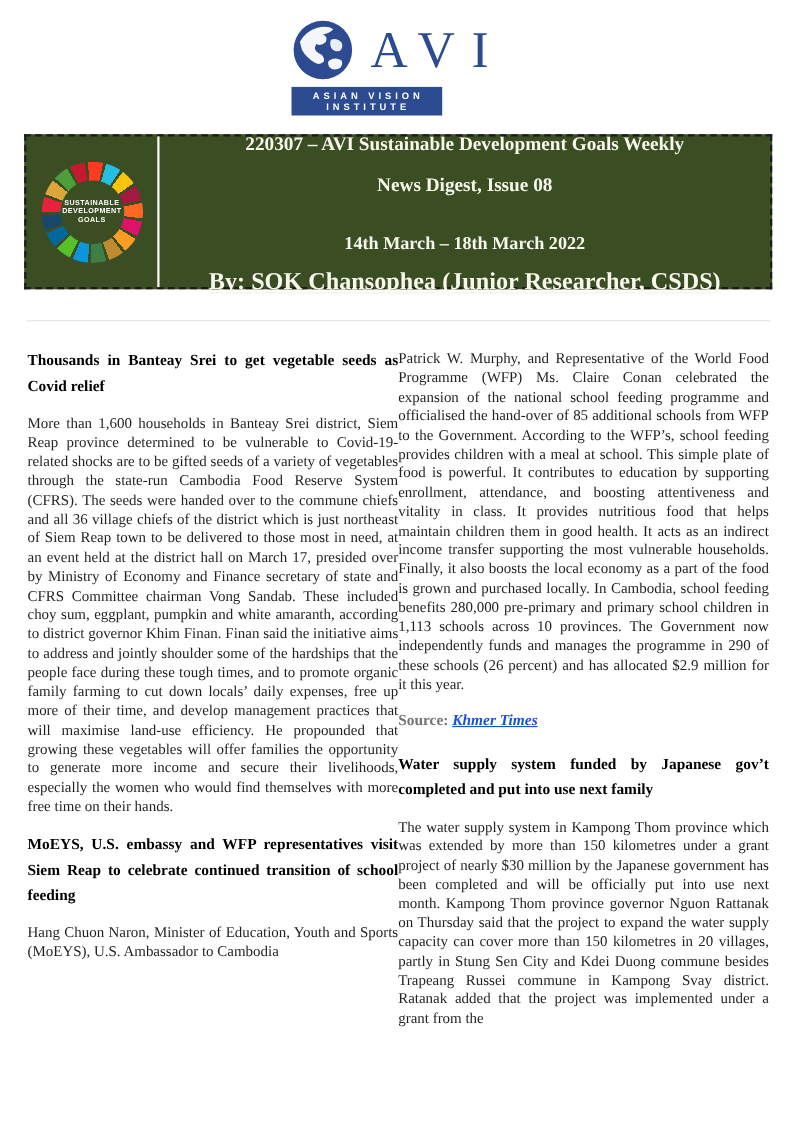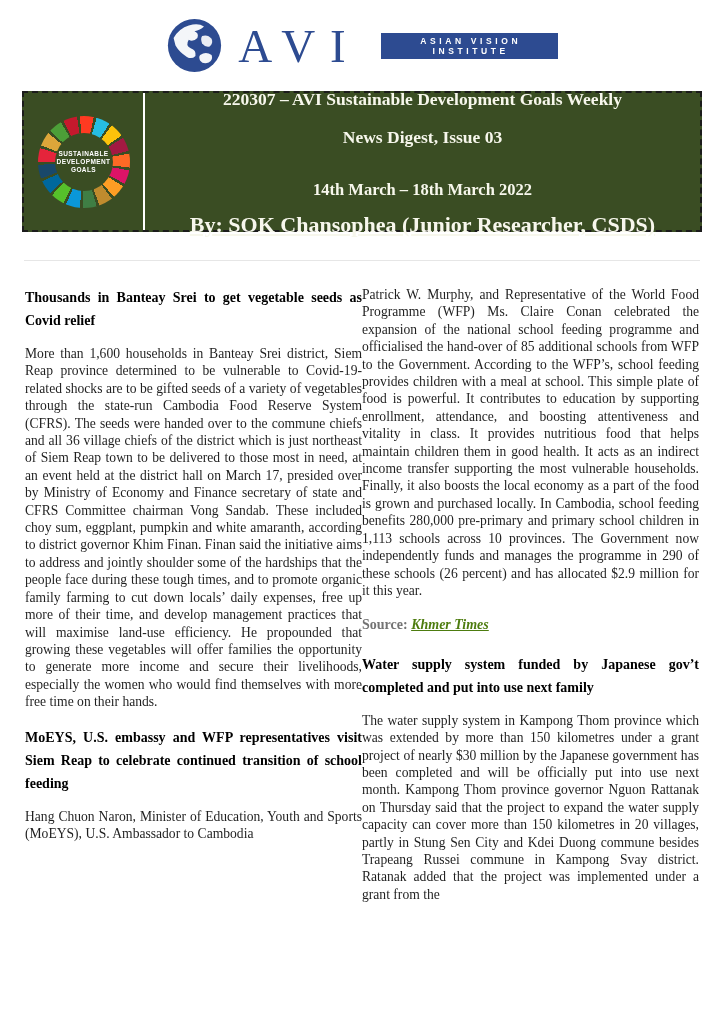--- a/index.html
+++ b/index.html
@@ -4,31 +4,31 @@
 <style>
   * { margin:0; padding:0; box-sizing:border-box; }
   html,body { background:#888; }
   .page {
     width:724px; height:1024px; margin:0 auto; background:#ffffff;
     position:relative; overflow:hidden;
     font-family:"Liberation Serif", serif;
   }
   
   .logo-wrap { display:flex; flex-direction:column; align-items:center; padding-top:17px; }
-  .logo-inner { display:inline-flex; flex-direction:row;gap:20px; }
+  .logo-inner { display:inline-flex; flex-direction:column; }
   .logo-row { display:flex; align-items:center; gap:13px; }
   .globe { width:57px; height:57px; flex:0 0 auto; }
   .avi-acronym {
     font-family:"Liberation Serif", serif; font-size:47px; line-height:52px;
     color:#2d4b91; letter-spacing:15px; font-weight:500; padding-left:2px;
   }
   .avi-bar {
-    margin-top:16px; background:#2d4b91; color:#ffffff;
+    margin-top:5px; background:#2d4b91; color:#ffffff;
     font-family:"Liberation Sans", sans-serif; font-size:8.5px; font-weight:bold;
-    letter-spacing:3.6px; text-align:center; padding:3px 4px 3px 7px; width:177px;
+    letter-spacing:3.6px; text-align:center; padding:3px 4px 3px 7px; width:137px;
     align-self:flex-start;
   }
   
   .banner {
     margin:17px 22px 0 22px; height:141px; background:#3a4d23;
     border:2px dashed #1c1c1c; display:flex; align-items:stretch;
   }
   .banner-left {
     width:121px; flex:0 0 auto; display:flex; align-items:center; justify-content:center;
     border-right:2px solid #ffffff;
@@ -68,21 +68,21 @@
   }
   .col { flex:1; min-width:0; }
   .headline {
     font-weight:bold; color:#000; font-size:14px; line-height:23px;
     text-align:justify; margin:0 0 13px 0;
   }
   .para { text-align:justify; margin:0 0 15px 0; }
   .source-line { margin:17px 0 19px 0; font-size:14px; }
   .source-label { font-weight:bold; color:#737373; }
   .source-link {
-    color:#4d7c0f; font-weight:bold; font-style:italic; text-decoration:underline; cursor:pointer;
+    color:#1d4ed8; font-weight:bold; font-style:italic; text-decoration:underline; cursor:pointer;
   }
 </style>
 </head>
 <body>
 
 <div class="page">
 
   <div class="logo-wrap">
     <div class="logo-inner">
       <div class="logo-row">
@@ -105,21 +105,21 @@
       <div class="sdg-wheel">
         <div class="sdg-hole">
           <span>SUSTAINABLE
 DEVELOPMENT
 GOALS</span>
         </div>
       </div>
     </div>
     <div class="banner-text">
       <div class="banner-title">220307 – AVI Sustainable Development Goals Weekly</div>
-      <div class="banner-title">News Digest, Issue 03</div>
+      <div class="banner-title">News Digest, Issue 08</div>
       <div class="banner-date">14th March – 18th March 2022</div>
       <div class="banner-byline">By: SOK Chansophea (Junior Researcher, CSDS)</div>
     </div>
   </div>
 
   <div class="rule"></div>
 
   <div class="columns">
 
     <div class="col">

